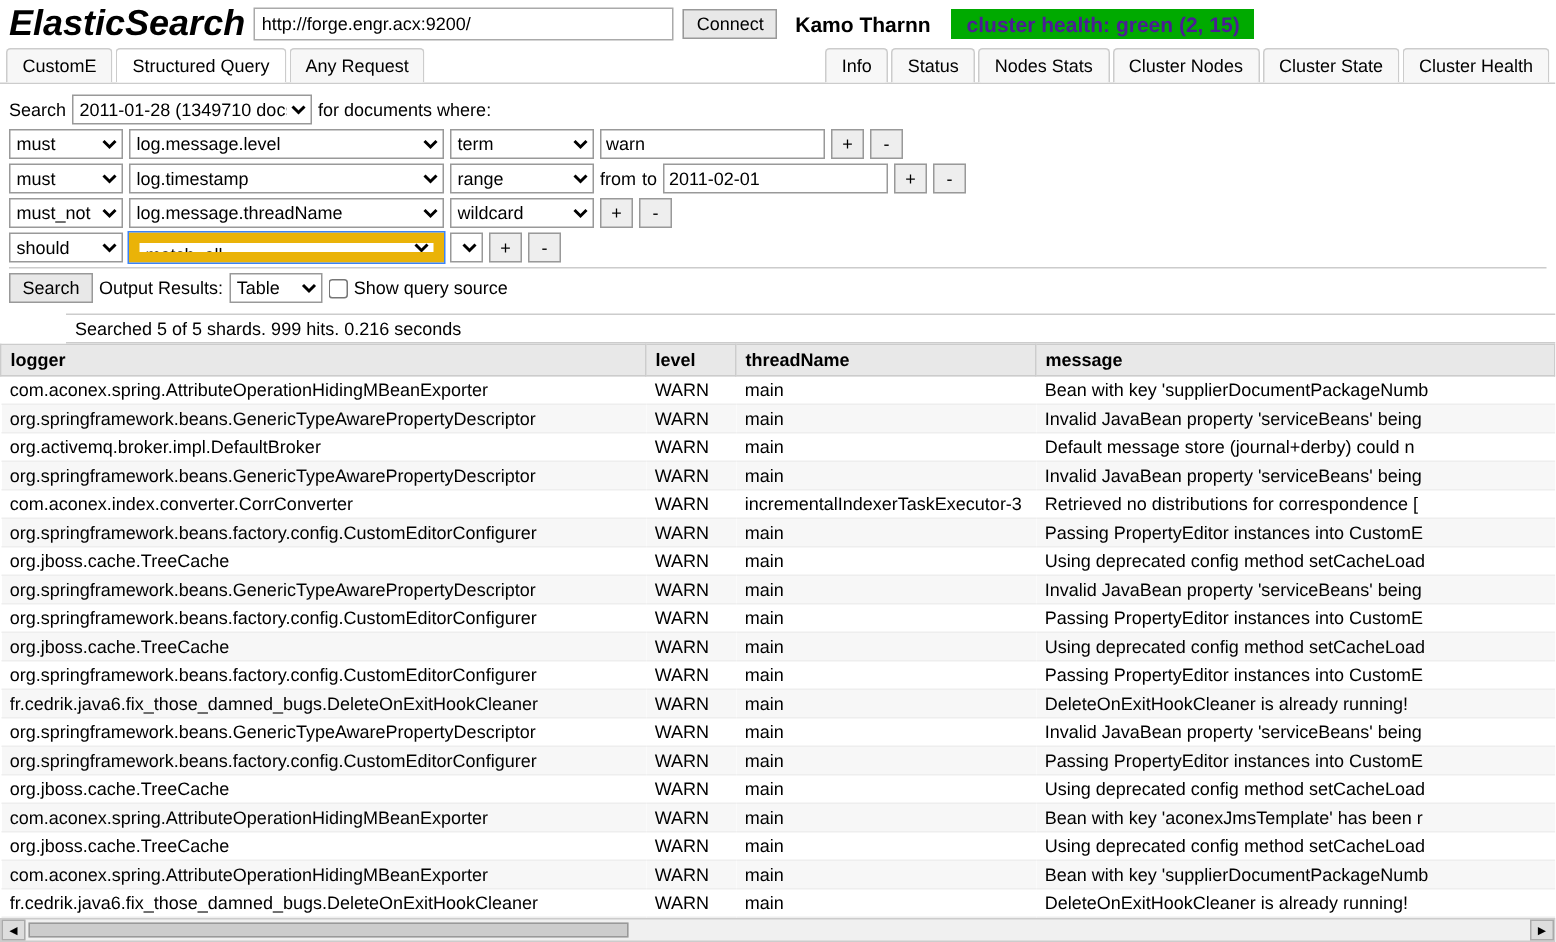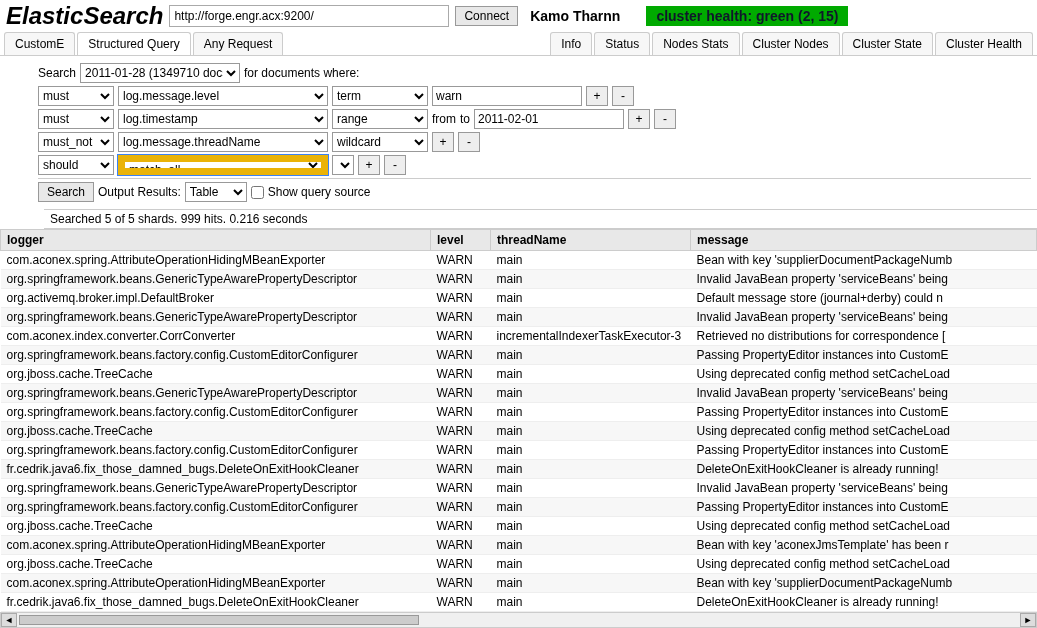--- a/index.html
+++ b/index.html
@@ -2,27 +2,27 @@
 <html><head>
 <meta charset="utf-8">
 <style>
 * { box-sizing: border-box; margin: 0; padding: 0; }
 body { font-family: Arial, sans-serif; font-size: 12px; color: #000; background: #fff; width: 1037px; }
 .header { display: flex; align-items: center; padding: 2px 6px; gap: 6px; }
 .logo { font-size: 24px; font-weight: bold; font-style: italic; }
 .url-input { width: 280px; height: 22px; padding: 2px 4px; border: 1px solid #aaa; font-size: 12px; }
 .btn { background: #e8e8e8; border: 1px solid #999; padding: 2px 8px; font-size: 12px; cursor: pointer; }
 .username { font-weight: bold; font-size: 14px; margin-left: 6px; }
-.health { background: #0a0; color: #0f172a; padding: 2px 10px; font-size: 14px; font-weight: bold; margin-left: 20px; }
+.health { background: #0a0; color: #4c1d95; padding: 2px 10px; font-size: 14px; font-weight: bold; margin-left: 8px; }
 .tabs { display: flex; border-bottom: 1px solid #ccc; padding: 0 4px; }
 .tabs-left, .tabs-right { display: flex; gap: 2px; }
 .tabs-right { margin-left: auto; }
 .tab { padding: 4px 10px; border: 1px solid #ccc; border-bottom: none; background: #f7f7f7; cursor: pointer; border-radius: 3px 3px 0 0; }
 .tab.active { background: #fff; }
-.query-area { padding: 4px 6px; margin-left: 32px; }
+.query-area { padding: 4px 6px; }
 .query-line { display: flex; align-items: center; gap: 4px; margin: 3px 0; flex-wrap: wrap; }
 .sel { border: 1px solid #999; background: #fff; height: 20px; font-size: 12px; }
 .sel-small { width: 76px; }
 .sel-med { width: 210px; }
 .sel-op { width: 96px; }
 .txt { border: 1px solid #999; height: 20px; font-size: 12px; padding: 0 3px; }
 .txt-med { width: 150px; }
 .sqbtn { width: 22px; height: 20px; border: 1px solid #999; background: #eee; cursor: pointer; font-size: 12px; }
 .chk { vertical-align: middle; }
 .results-info { padding: 2px 6px; border-top: 1px solid #ccc; border-bottom: 1px solid #ccc; margin-left: 44px; }

